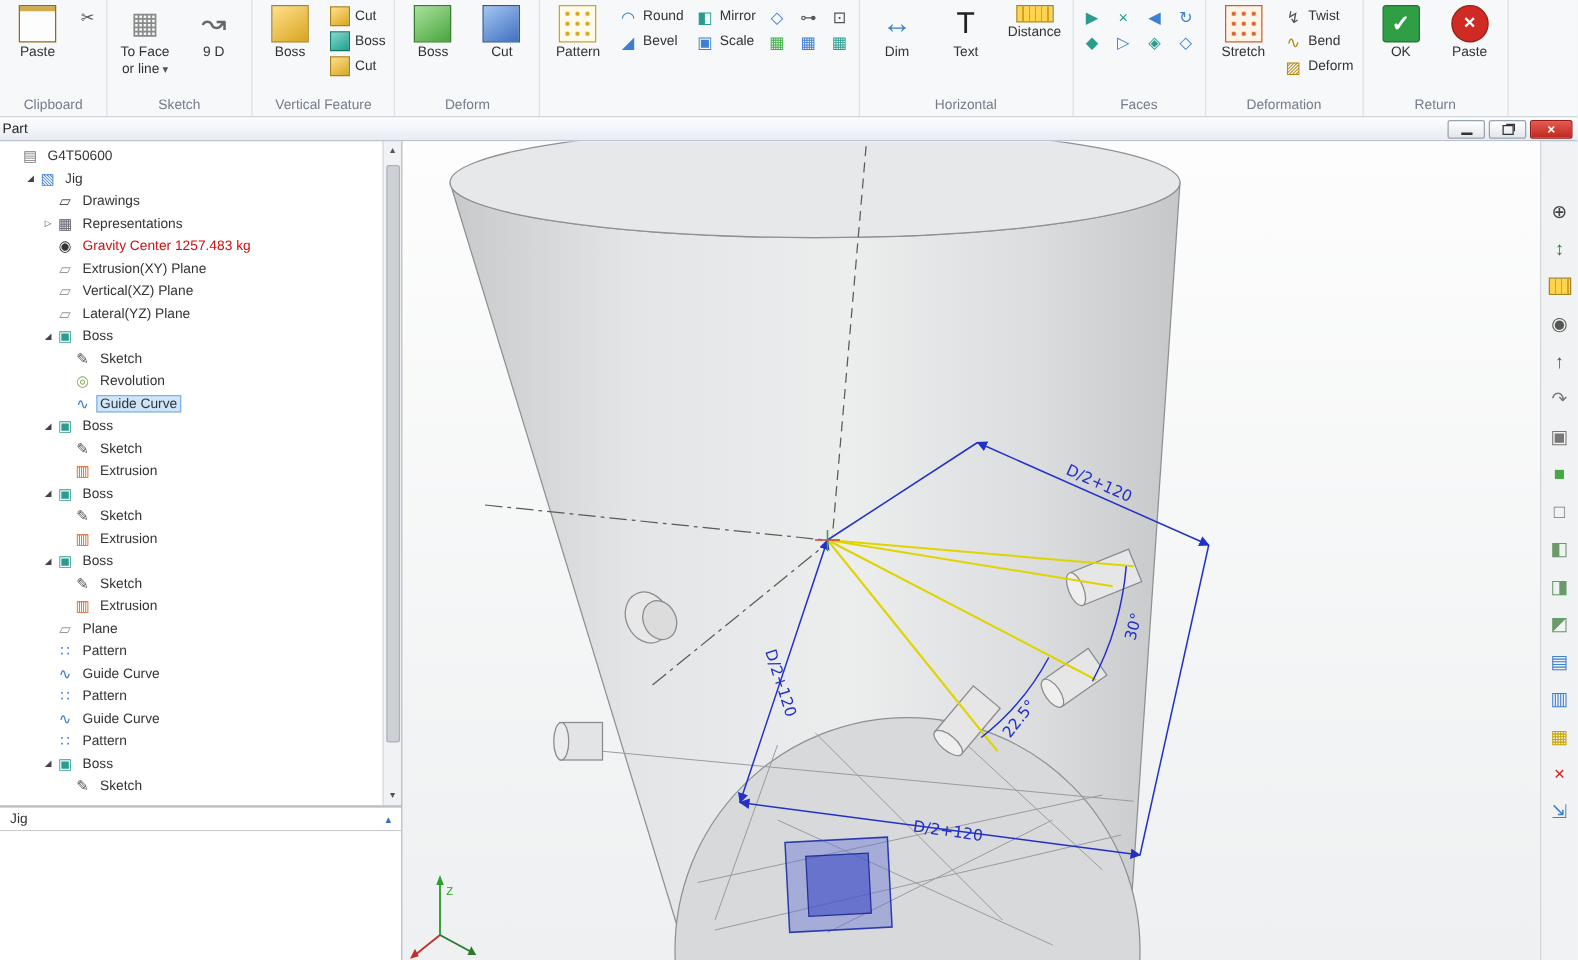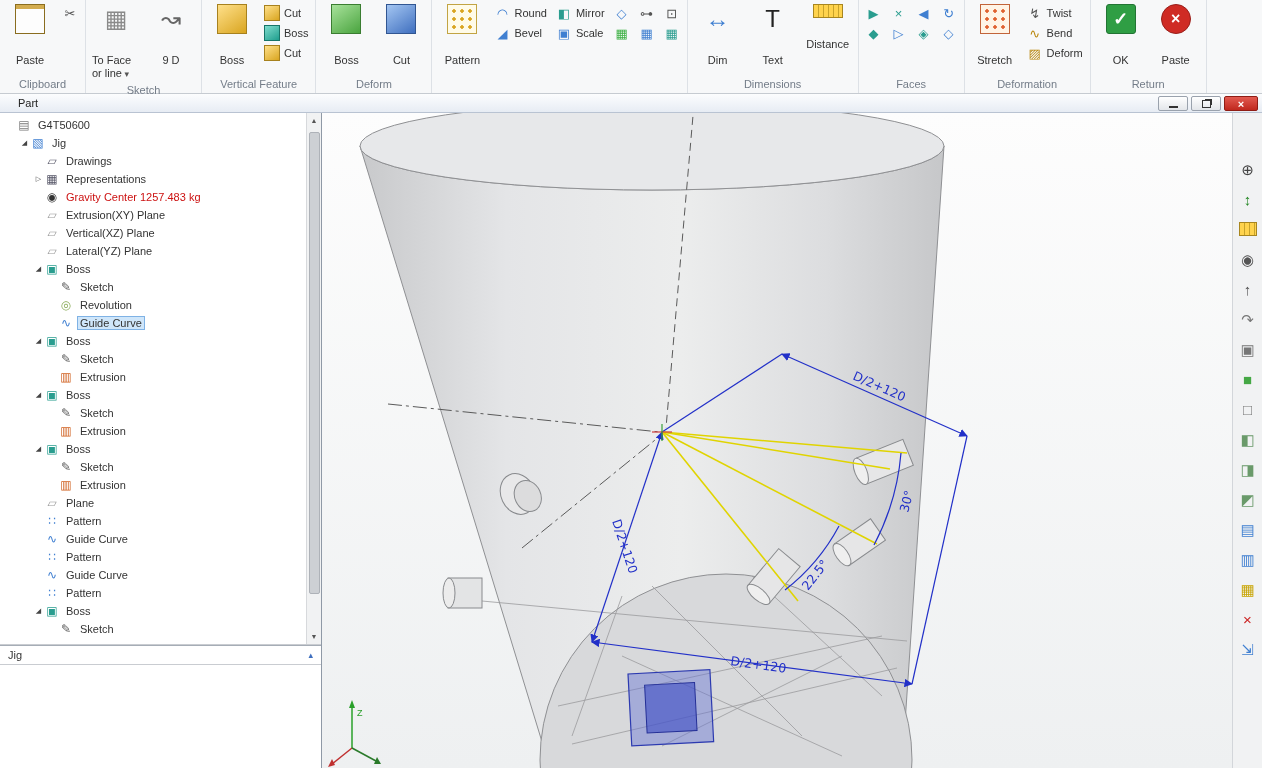--- a/index.html
+++ b/index.html
@@ -10,21 +10,21 @@
     background:#f2f3f4;
   }
   .app { width:1262px; height:768px; display:flex; flex-direction:column; }
 
   
   .ribbon { height:94px; background:#f7f8f9; border-bottom:1px solid #c6cbd1; display:flex; align-items:stretch; }
   .rgroup { display:flex; flex-direction:column; border-right:1px solid #dde1e6; padding:2px 5px 0 5px; }
   .rbody { flex:1; display:flex; align-items:flex-start; gap:5px; }
   .rbig { width:50px; display:flex; flex-direction:column; align-items:center; padding:2px 1px; border-radius:3px; cursor:default; }
   .rbig > .ic { width:30px; height:30px; font-size:24px; }
-  .rlabel { text-align:left; line-height:1.2; margin-top:20px; color:#333; }
+  .rlabel { text-align:center; line-height:1.2; margin-top:2px; color:#333; }
   .rlabel .dd { color:#555; font-size:9px; }
   .rstack { display:flex; flex-direction:column; gap:2px; padding-top:2px; }
   .rsmall { display:flex; align-items:center; gap:4px; height:18px; padding:0 2px; border-radius:2px; cursor:default; }
   .rsmall .ic { width:16px; height:16px; font-size:13px; }
   .rcap { text-align:center; color:#737c88; padding:2px 2px 3px 2px; }
   .rfill { flex:1; }
 
   .ic { display:inline-flex; align-items:center; justify-content:center; line-height:1; flex:0 0 auto; }
   .cube-gold { background:linear-gradient(145deg,#ffe08a,#d9a520); border:1px solid #a7811e; color:transparent !important; }
   .cube-teal { background:linear-gradient(145deg,#7fdccd,#1f9e8e); border:1px solid #177468; color:transparent !important; }
@@ -32,21 +32,21 @@
   .cube-blue { background:linear-gradient(145deg,#a4c6f2,#3f6fbf); border:1px solid #315692; color:transparent !important; }
   .dots-gold { background-color:#fffbe8; background-image:radial-gradient(circle,#d9a520 1.5px,transparent 2px); background-size:8px 8px; background-position:2px 2px; border:1px solid #c2a443; color:transparent !important; }
   .dots-red { background-color:#fff4e6; background-image:radial-gradient(circle,#e06230 1.5px,transparent 2px); background-size:8px 8px; background-position:2px 2px; border:1px solid #c2643a; color:transparent !important; }
   .clipbrd { background:#fdfdfd; border:1px solid #8a6d1f; box-shadow:inset 0 4px 0 #d3ac4e; color:transparent !important; }
   .ok-ic { background:#2f9e44; border:1px solid #227434; border-radius:3px; color:#fff !important; font-weight:bold; font-size:18px !important; }
   .exit-ic { background:#cf2b24; border:1px solid #991f1a; border-radius:50%; color:#fff !important; font-weight:bold; font-size:16px !important; }
   .ruler-ic { background:repeating-linear-gradient(90deg,#ffd34d 0 4px,#c9a32a 4px 5px); border:1px solid #a8861f; color:transparent !important; height:14px !important; }
 
   
   .mdi-header { height:19px; background:linear-gradient(#fcfdfe,#e7ecf4); border-bottom:1px solid #b9c3d2; display:flex; align-items:center; position:relative; }
-  .panel-title { padding-left:18px; color:#222; }
+  .panel-title { padding-left:2px; color:#222; }
   .win-btns { position:absolute; right:4px; top:2px; display:flex; gap:3px; }
   .wbtn { width:30px; height:15px; background:linear-gradient(#ffffff,#e3e6ea); border:1px solid #9aa2ad; border-radius:2px; display:inline-flex; align-items:center; justify-content:center; font-size:11px; color:#333; cursor:default; }
   .wbtn.close { background:linear-gradient(#e25a50,#c0281e); border-color:#8f1d15; color:#fff; font-weight:bold; width:34px; }
   .min-glyph { width:9px; height:2px; background:#333; margin-top:6px; }
   .restore-glyph { width:9px; height:8px; border:1px solid #333; box-shadow:2px -2px 0 -1px #333; }
 
   
   .main { display:flex; height:655px; }
 
   .left-panel { width:322px; background:#fff; border-right:1px solid #8f99a6; display:flex; flex-direction:column; }
@@ -204,21 +204,21 @@
           </div>
           <div class="rbig">
             <span class="ic" style="color: rgb(34, 34, 34);">T</span>
             <div class="rlabel"><span>Text</span></div>
           </div>
           <div class="rbig">
             <span class="ic ruler-ic"></span>
             <div class="rlabel"><span>Distance</span></div>
           </div>
         </div>
-        <div class="rcap">Dimensions</div>
+        <div class="rcap">Horizontal</div>
       </div>
       <div class="rgroup">
         <div class="rbody">
           <div class="rstack">
             <div class="rsmall">
               <span class="ic" style="color: rgb(42, 157, 143);">▶</span>
             </div>
             <div class="rsmall">
               <span class="ic" style="color: rgb(42, 157, 143);">◆</span>
             </div>

